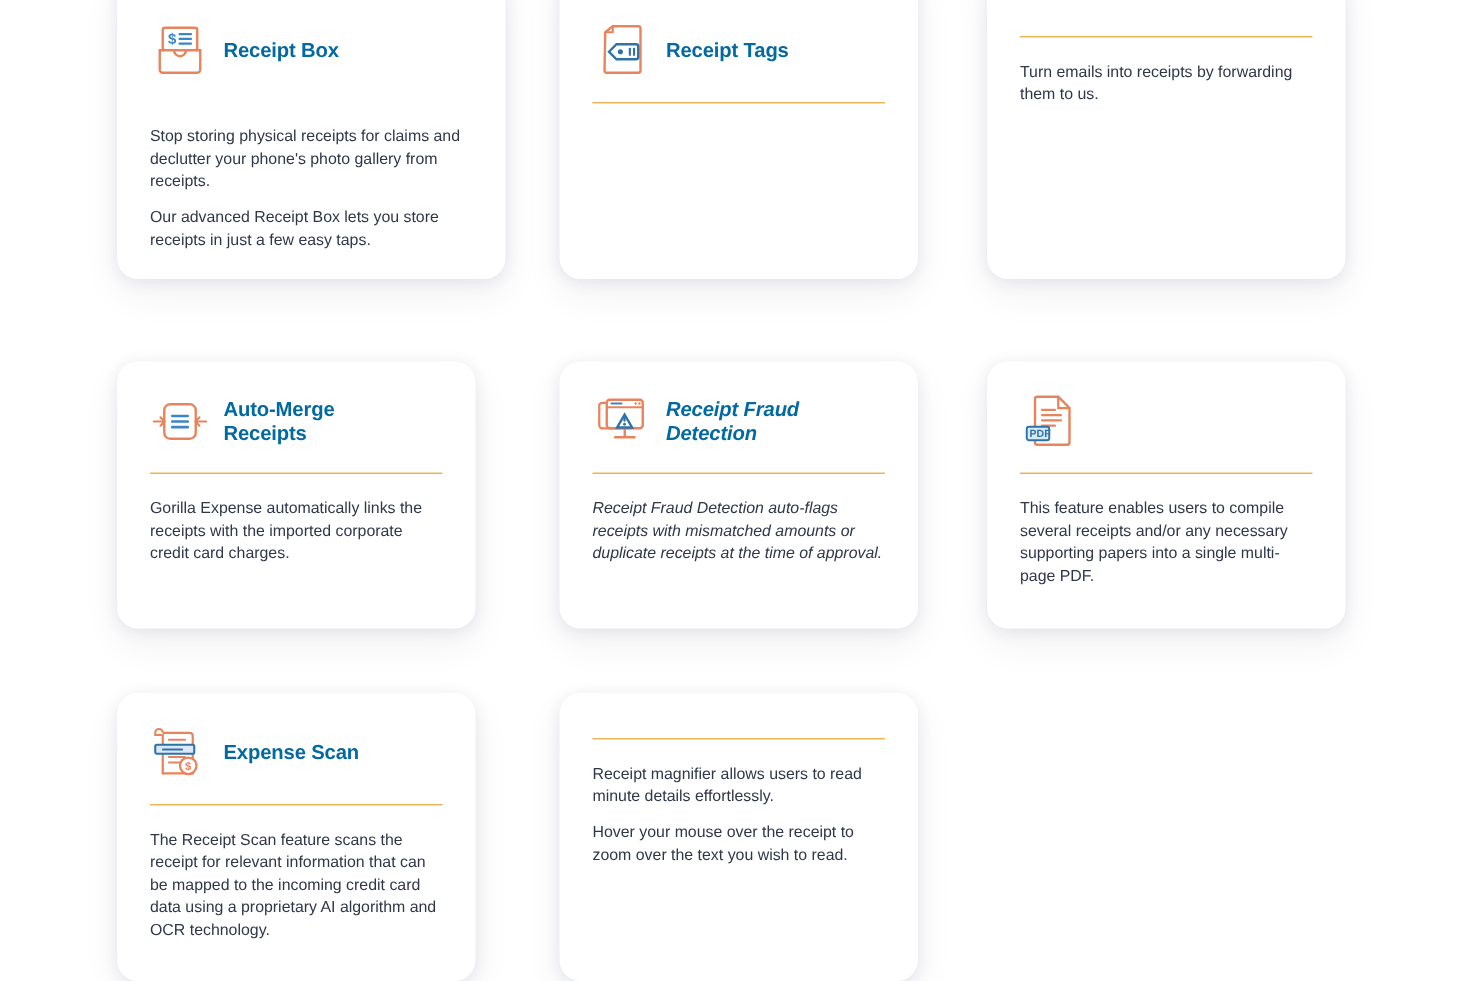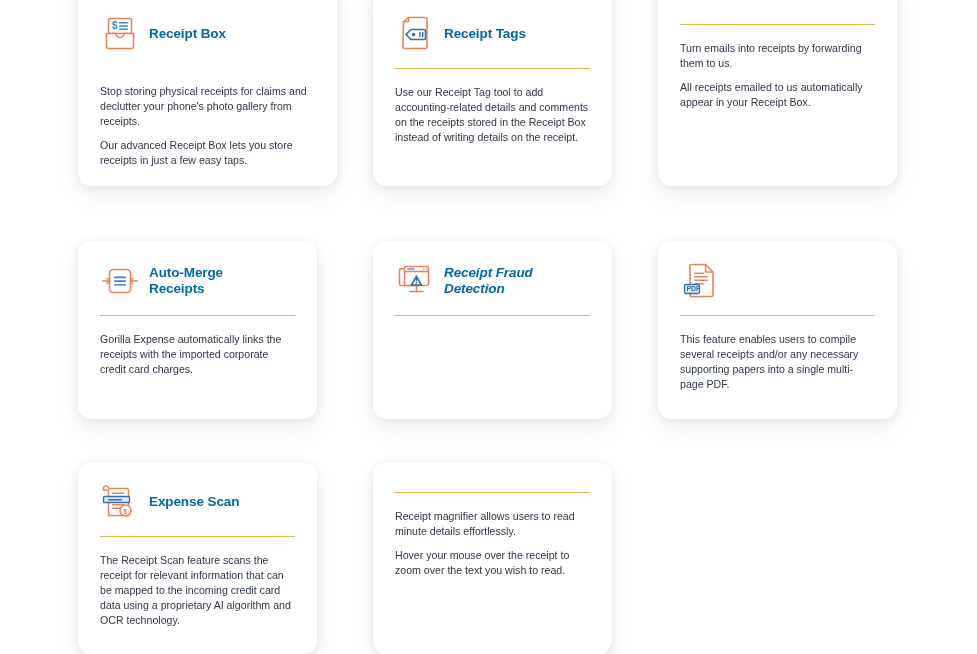--- a/index.html
+++ b/index.html
@@ -132,32 +132,28 @@
             <path d="M13.5 3.5v4h-5" stroke="#e8845c" stroke-width="1.4"></path>
             <path d="M11 20.5l5-5h13a1.5 1.5 0 0 1 1.5 1.5v7a1.5 1.5 0 0 1-1.5 1.5h-13z" stroke="#2e73a8" stroke-width="1.6" fill="#fff"></path>
             <circle cx="18.6" cy="20.5" r="1.7" fill="#2e73a8"></circle>
             <rect x="24.2" y="17.8" width="1.4" height="5.4" rx="0.6" fill="#2e73a8"></rect>
             <rect x="27" y="17.8" width="1.4" height="5.4" rx="0.6" fill="#2e73a8"></rect>
           </svg>
         </span>
         <span class="card-title">Receipt Tags</span>
       </div>
       <div class="divider"></div>
-      <div class="card-body">
-        <p>Use our Receipt Tag tool to add accounting-related details and comments on the receipts stored in the Receipt Box instead of writing details on the receipt.</p>
-      </div>
     </div>
   </div>
 
   <div class="card r1 col3">
     <div class="card-inner">
       <div class="divider"></div>
       <div class="card-body">
         <p>Turn emails into receipts by forwarding them to us.</p>
-        <p>All receipts emailed to us automatically appear in your Receipt Box.</p>
       </div>
     </div>
   </div>
 
   <div class="card r2 col1">
     <div class="card-inner">
       <div class="card-head">
         <span class="card-icon">
           <svg width="40" height="40" viewBox="0 0 40 40" fill="none">
             <path d="M13.5 8.5h13a4 4 0 0 1 4 4v15a4 4 0 0 1-4 4h-13a4 4 0 0 1-4-4v-15a4 4 0 0 1 4-4z" stroke="#e8845c" stroke-width="1.6" fill="#fff"></path>
@@ -190,20 +186,23 @@
             <circle cx="31.3" cy="8" r="0.8" fill="#e8845c"></circle>
             <path d="M21.5 24.5v5M15 30.5h13" stroke="#e8845c" stroke-width="1.6" stroke-linecap="round"></path>
             <path d="M16.2 22l-5 8.6h10z" stroke="#2e73a8" stroke-width="1.6" fill="#fff" transform="translate(5.2 -6.6)"></path>
             <rect x="20.6" y="16.2" width="1.5" height="4" rx="0.7" fill="#2e73a8"></rect>
             <circle cx="21.35" cy="21.8" r="0.95" fill="#2e73a8"></circle>
           </svg>
         </span>
         <span class="card-title title-narrow">Receipt Fraud Detection</span>
       </div>
       <div class="divider"></div>
+      <div class="card-body">
+        <p>Receipt Fraud Detection auto-flags receipts with mismatched amounts or duplicate receipts at the time of approval.</p>
+      </div>
     </div>
   </div>
 
   <div class="card r2 col3">
     <div class="card-inner">
       <div class="card-head">
         <span class="card-icon">
           <svg width="40" height="40" viewBox="0 0 40 40" fill="none">
             <path d="M11.5 3.5h14l7.5 7.5v23a1.5 1.5 0 0 1-1.5 1.5h-20a1.5 1.5 0 0 1-1.5-1.5v-29a1.5 1.5 0 0 1 1.5-1.5z" stroke="#e8845c" stroke-width="1.6" fill="#fff"></path>
             <path d="M25.5 3.5v7.5h7.5" stroke="#e8845c" stroke-width="1.5" fill="none"></path>

